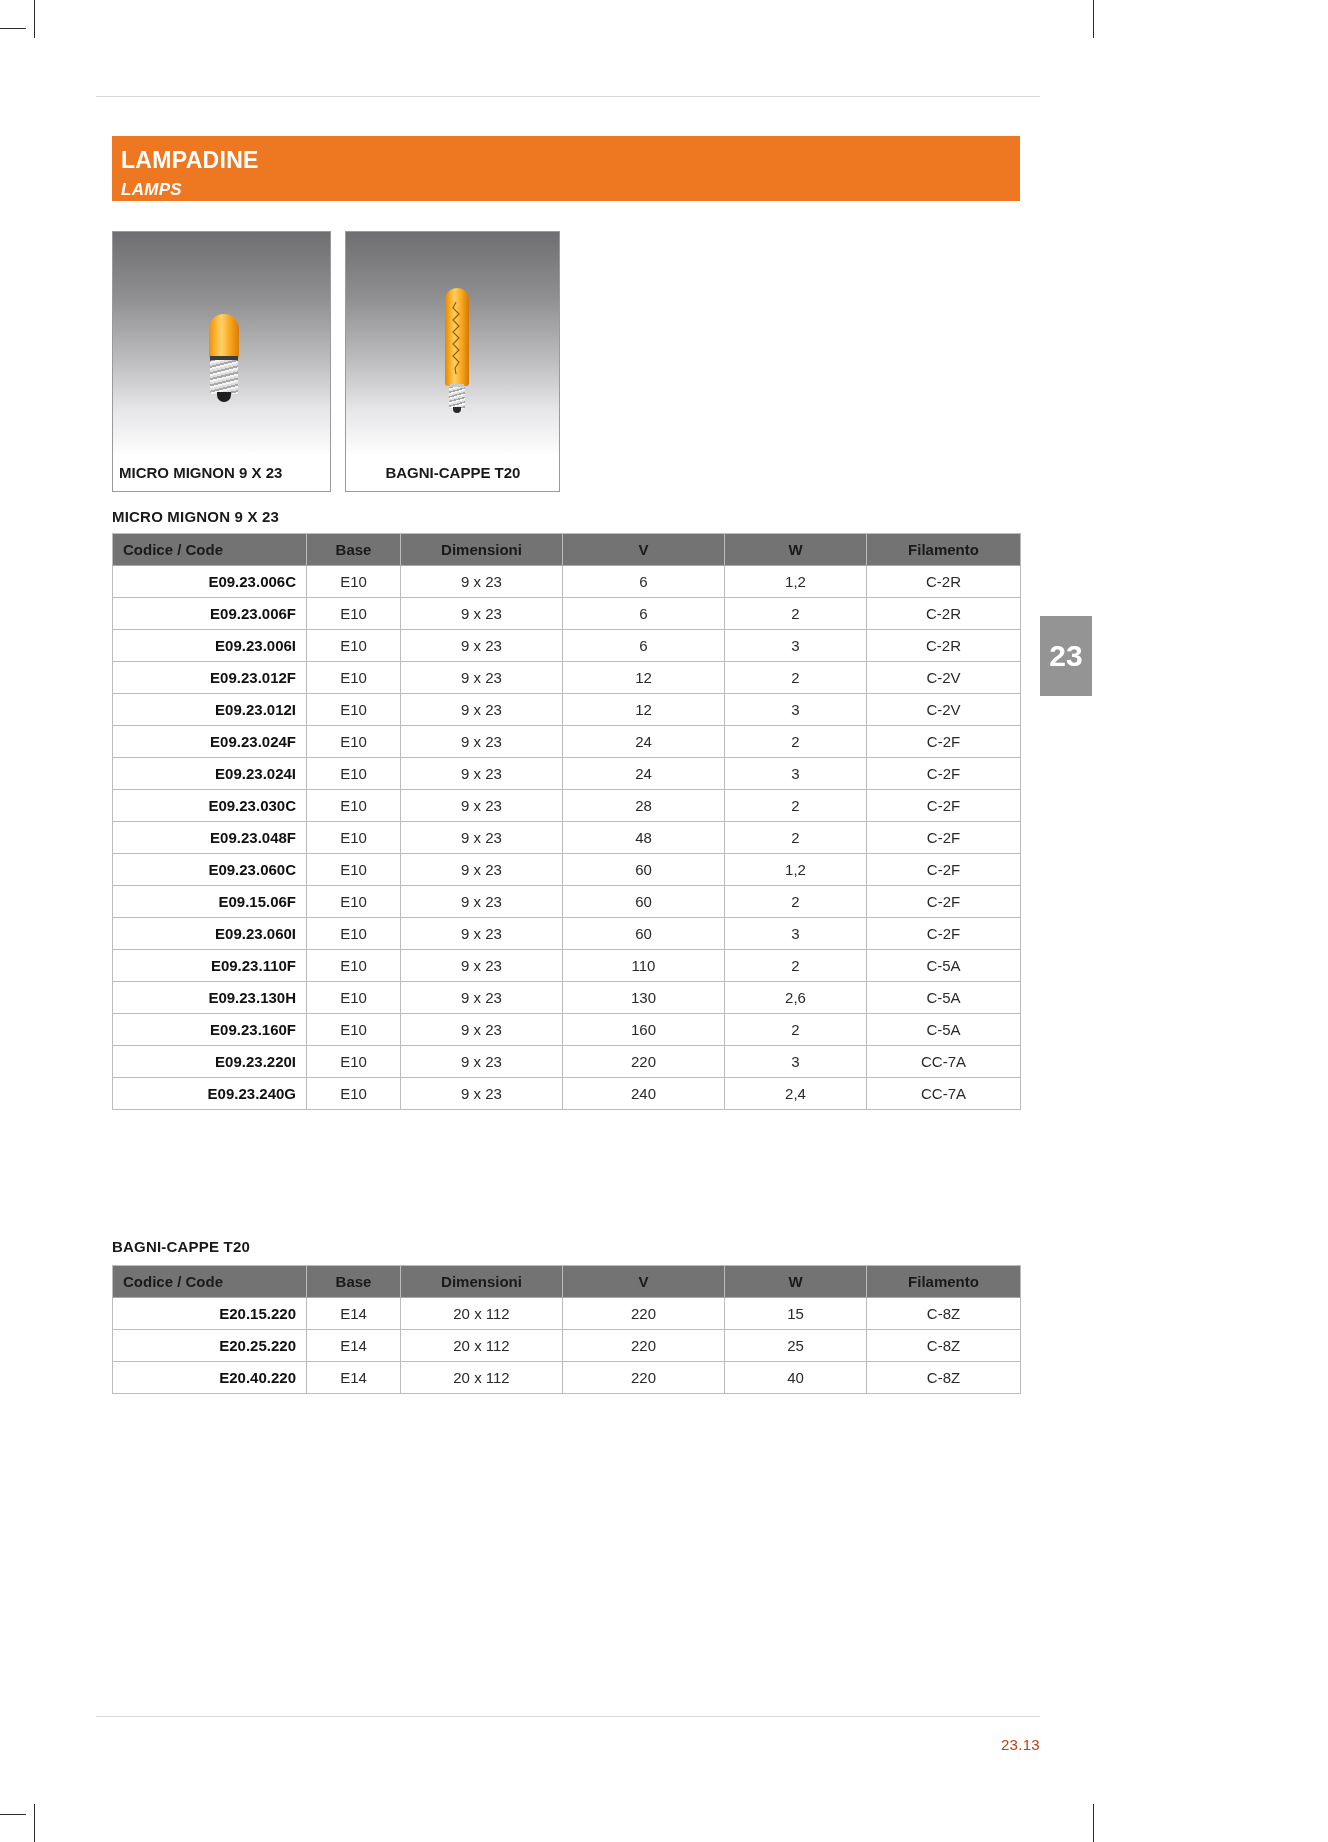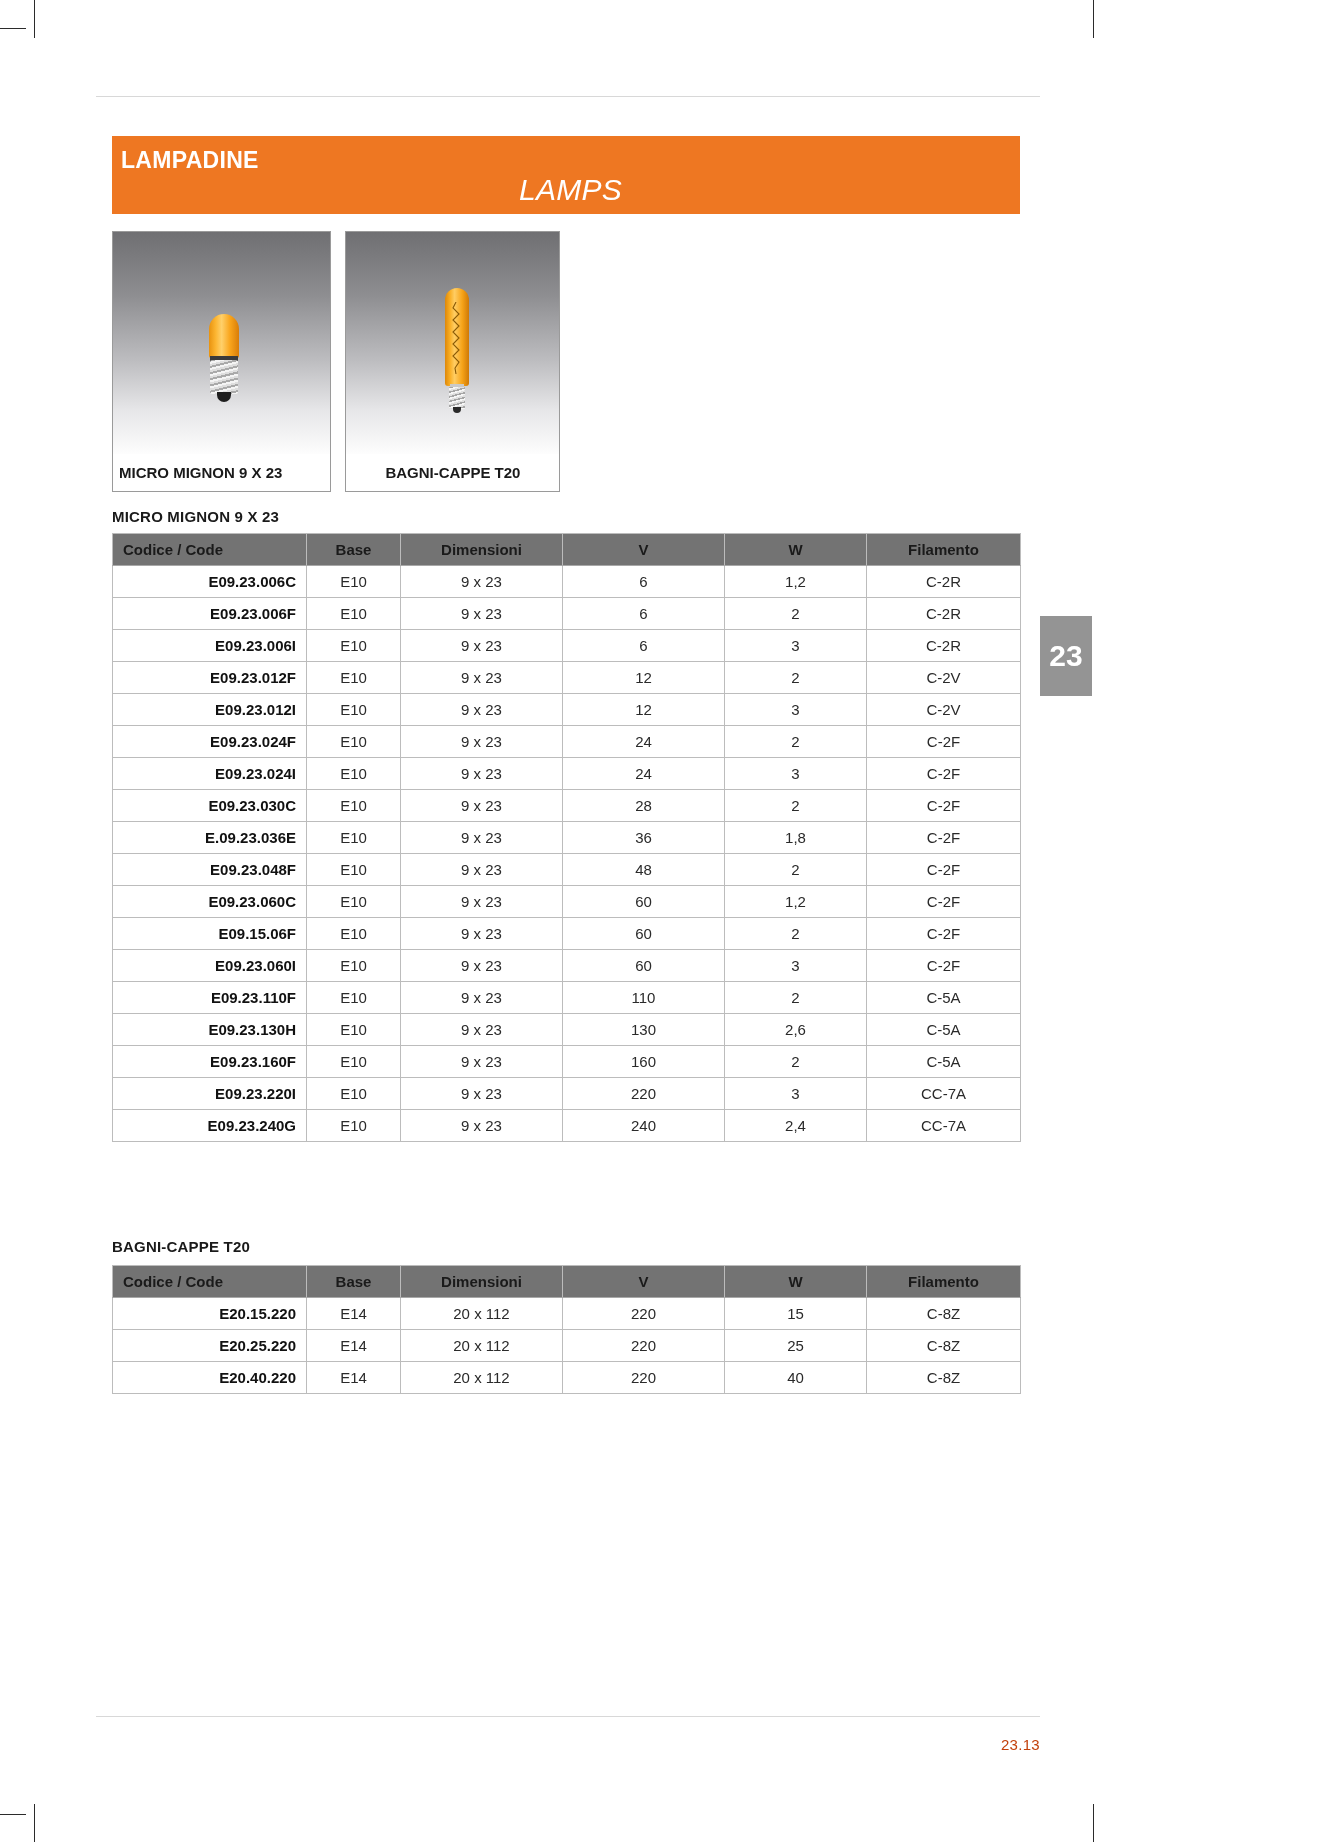--- a/index.html
+++ b/index.html
@@ -45,39 +45,38 @@
   }
   .rule-top { top: 96px; }
   .rule-bottom { top: 1716px; }
 
   
   .banner {
     position: absolute;
     left: 112px;
     top: 136px;
     width: 908px;
-    height: 78px;
+    height: 65px;
     background: #ee7722;
     color: #ffffff;
     box-sizing: border-box;
     padding: 9px 0 0 9px;
   }
   .banner-line1 {
     font-size: 23px;
     font-weight: bold;
     letter-spacing: 0.3px;
     line-height: 30px;
   }
   .banner-line2 {
-    font-size: 30px;
-    font-weight: normal;
+    font-size: 17px;
+    font-weight: bold;
     font-style: italic;
     letter-spacing: 0.3px;
     line-height: 30px;
-    text-align: center;
   }
 
   
   .thumbs {
     position: absolute;
     left: 112px;
     top: 231px;
   }
   .thumb {
     display: inline-block;
@@ -389,28 +388,20 @@
         </tr>
         <tr>
           <td class="col-code">E09.23.030C</td>
           <td>E10</td>
           <td>9 x 23</td>
           <td>28</td>
           <td>2</td>
           <td>C-2F</td>
         </tr>
         <tr>
-          <td class="col-code">E.09.23.036E</td>
-          <td>E10</td>
-          <td>9 x 23</td>
-          <td>36</td>
-          <td>1,8</td>
-          <td>C-2F</td>
-        </tr>
-        <tr>
           <td class="col-code">E09.23.048F</td>
           <td>E10</td>
           <td>9 x 23</td>
           <td>48</td>
           <td>2</td>
           <td>C-2F</td>
         </tr>
         <tr>
           <td class="col-code">E09.23.060C</td>
           <td>E10</td>

